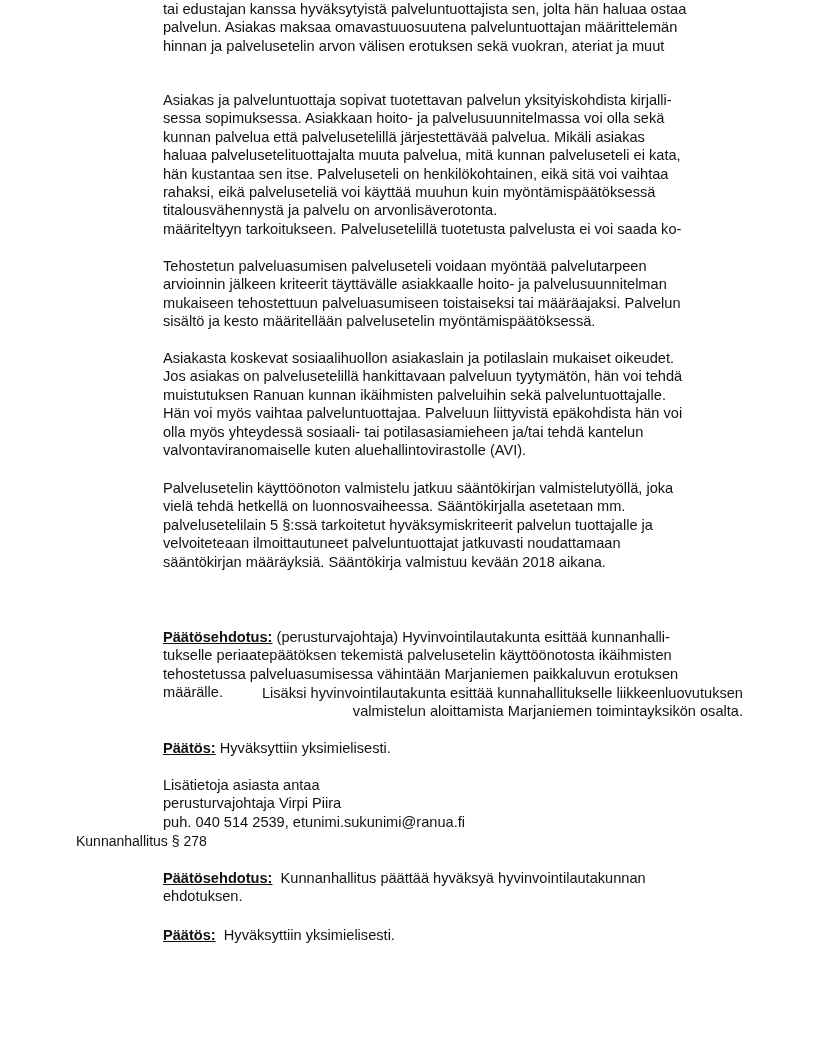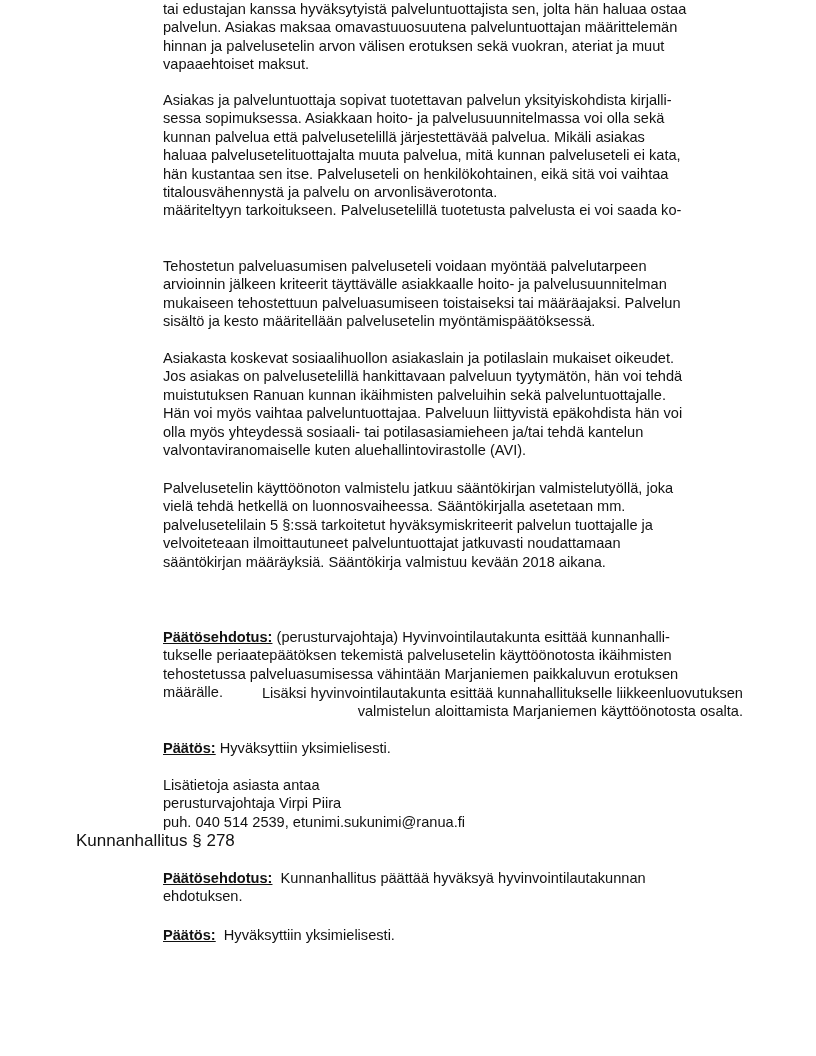--- a/index.html
+++ b/index.html
@@ -2,40 +2,40 @@
 <html><head>
 <meta charset="utf-8">
 <style>
   html, body { margin:0; padding:0; background:#ffffff; }
   body { width:816px; height:1056px; position:relative; overflow:hidden;
          font-family:"Liberation Sans", sans-serif; color:#111; }
   .page { position:absolute; left:0; top:0; width:696px; height:1056px; }
   .block { position:absolute; left:163px; width:580px; font-size:14.6px; line-height:18.4px; }
   .line { display:block; white-space:nowrap; }
   .label { font-weight:bold; text-decoration:underline; }
-  .heading { position:absolute; left:76px; font-size:17px; line-height:18.4px; white-space:nowrap; }
+  .heading { position:absolute; left:76px; font-size:14px; line-height:18.4px; white-space:nowrap; }
 </style>
 </head>
 <body>
 
 <div class="page">
 
   <div class="block" style="top:0px;">
     <span class="line">tai edustajan kanssa hyväksytyistä palveluntuottajista sen, jolta hän haluaa ostaa</span>
     <span class="line">palvelun. Asiakas maksaa omavastuuosuutena palveluntuottajan määrittelemän</span>
     <span class="line">hinnan ja palvelusetelin arvon välisen erotuksen sekä vuokran, ateriat ja muut</span>
-    <span class="line">vapaaehtoiset maksut.</span>
   </div>
 
   <div class="block" style="top:91px;">
     <span class="line">Asiakas ja palveluntuottaja sopivat tuotettavan palvelun yksityiskohdista kirjalli-</span>
     <span class="line">sessa sopimuksessa. Asiakkaan hoito- ja palvelusuunnitelmassa voi olla sekä</span>
     <span class="line">kunnan palvelua että palvelusetelillä järjestettävää palvelua. Mikäli asiakas</span>
     <span class="line">haluaa palvelusetelituottajalta muuta palvelua, mitä kunnan palveluseteli ei kata,</span>
     <span class="line">hän kustantaa sen itse. Palveluseteli on henkilökohtainen, eikä sitä voi vaihtaa</span>
+    <span class="line">rahaksi, eikä palveluseteliä voi käyttää muuhun kuin myöntämispäätöksessä</span>
     <span class="line">titalousvähennystä ja palvelu on arvonlisäverotonta.</span>
     <span class="line">määriteltyyn tarkoitukseen. Palvelusetelillä tuotetusta palvelusta ei voi saada ko-</span>
   </div>
 
   <div class="block" style="top:257px;">
     <span class="line">Tehostetun palveluasumisen palveluseteli voidaan myöntää palvelutarpeen</span>
     <span class="line">arvioinnin jälkeen kriteerit täyttävälle asiakkaalle hoito- ja palvelusuunnitelman</span>
     <span class="line">mukaiseen tehostettuun palveluasumiseen toistaiseksi tai määräajaksi. Palvelun</span>
     <span class="line">sisältö ja kesto määritellään palvelusetelin myöntämispäätöksessä.</span>
   </div>
@@ -59,21 +59,21 @@
 
   <div class="block" style="top:592px;margin-top:36px;">
     <span class="line"><span class="label">Päätösehdotus:</span><span> (perusturvajohtaja) Hyvinvointilautakunta esittää kunnanhalli-</span></span>
     <span class="line">tukselle periaatepäätöksen tekemistä palvelusetelin käyttöönotosta ikäihmisten</span>
     <span class="line">tehostetussa palveluasumisessa vähintään Marjaniemen paikkaluvun erotuksen</span>
     <span class="line">määrälle.</span>
   </div>
 
   <div class="block" style="top:684px;text-align:right;">
     <span class="line">Lisäksi hyvinvointilautakunta esittää kunnahallitukselle liikkeenluovutuksen</span>
-    <span class="line">valmistelun aloittamista Marjaniemen käyttöönotosta osalta.</span>
+    <span class="line">valmistelun aloittamista Marjaniemen toimintayksikön osalta.</span>
   </div>
 
   <div class="block" style="top:739px;">
     <span class="line"><span class="label">Päätös:</span><span> Hyväksyttiin yksimielisesti.</span></span>
   </div>
 
   <div class="block" style="top:776px;">
     <span class="line">Lisätietoja asiasta antaa</span>
     <span class="line">perusturvajohtaja Virpi Piira</span>
     <span class="line">puh. 040 514 2539, etunimi.sukunimi@ranua.fi</span>

